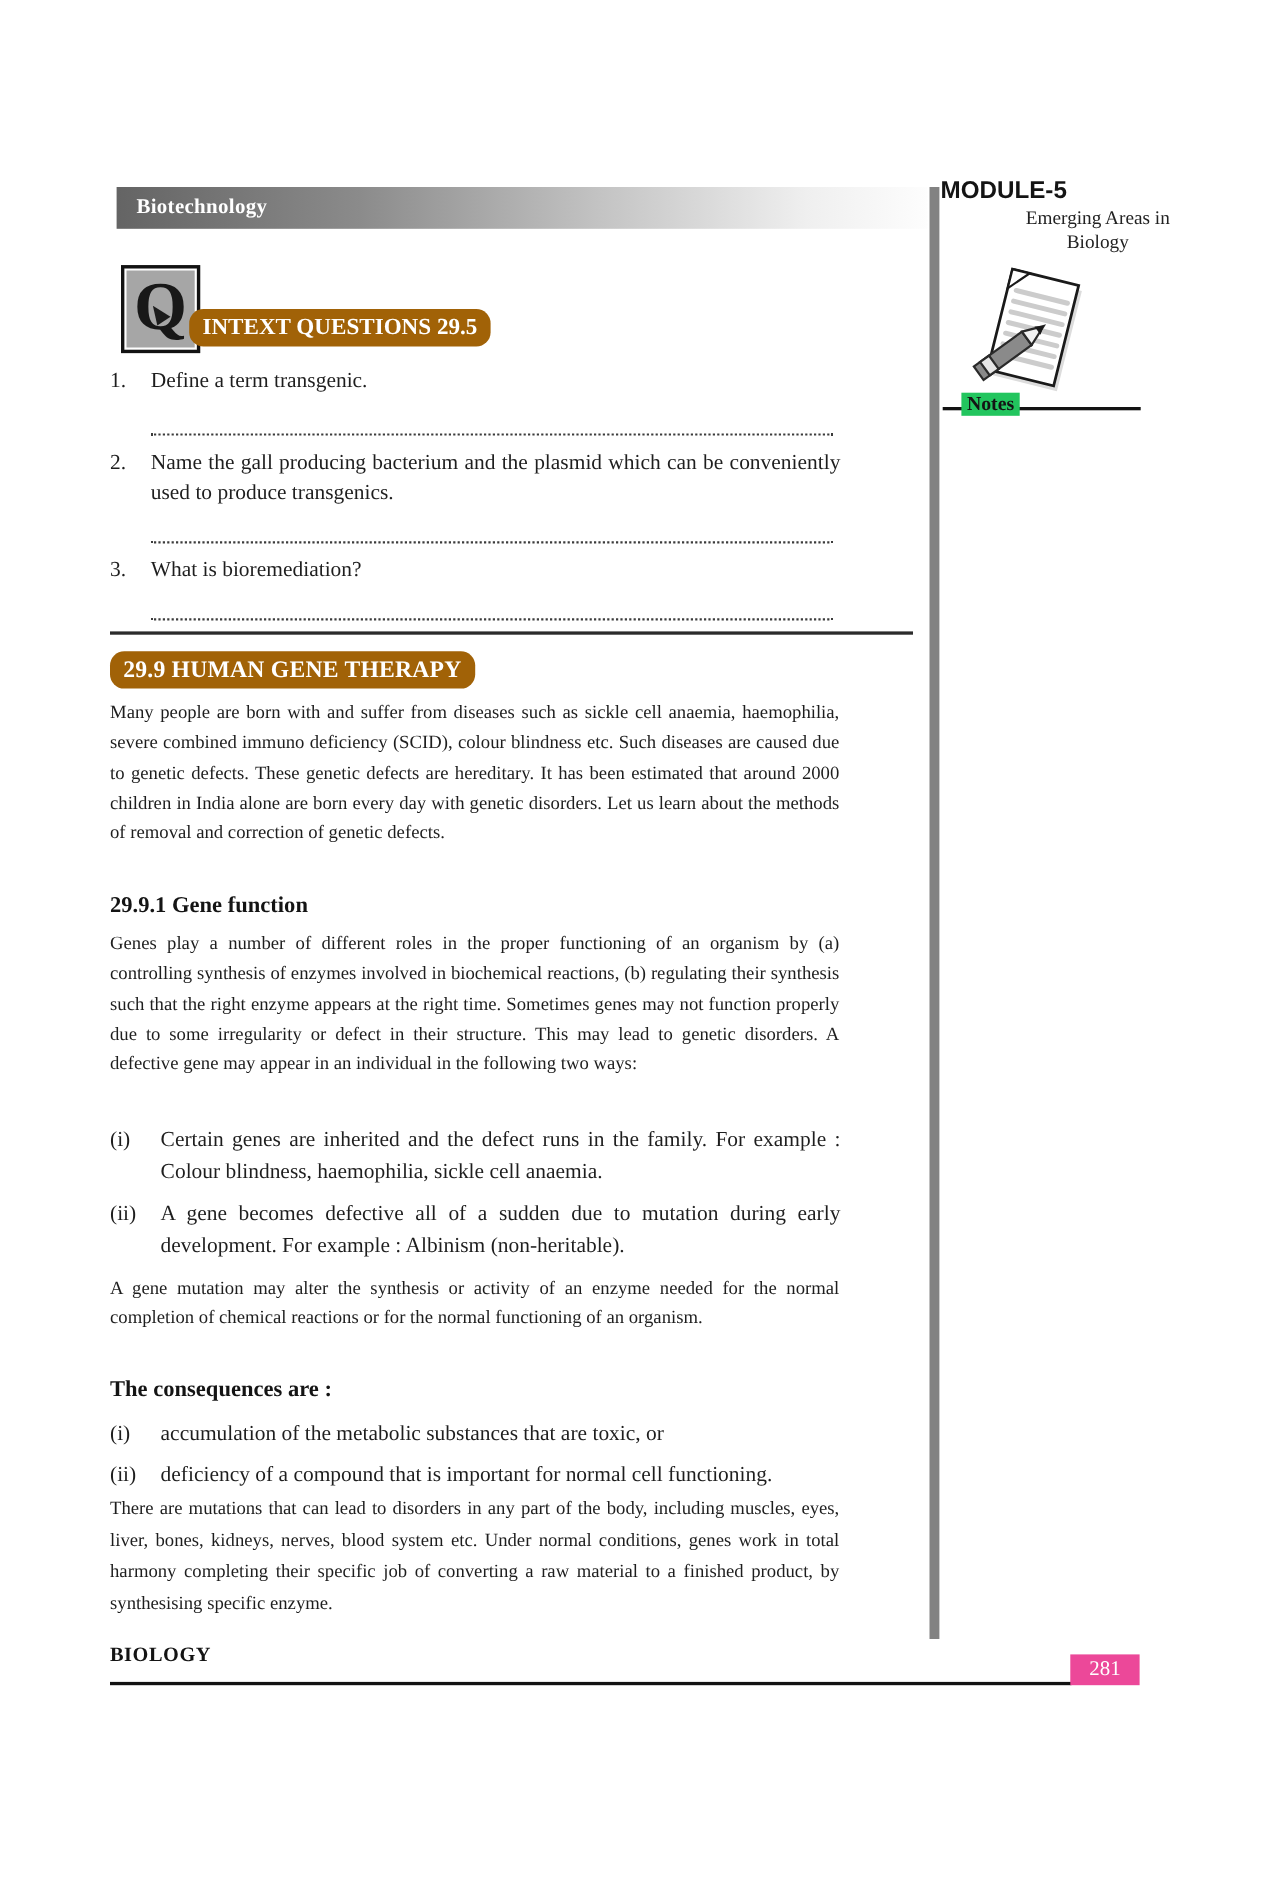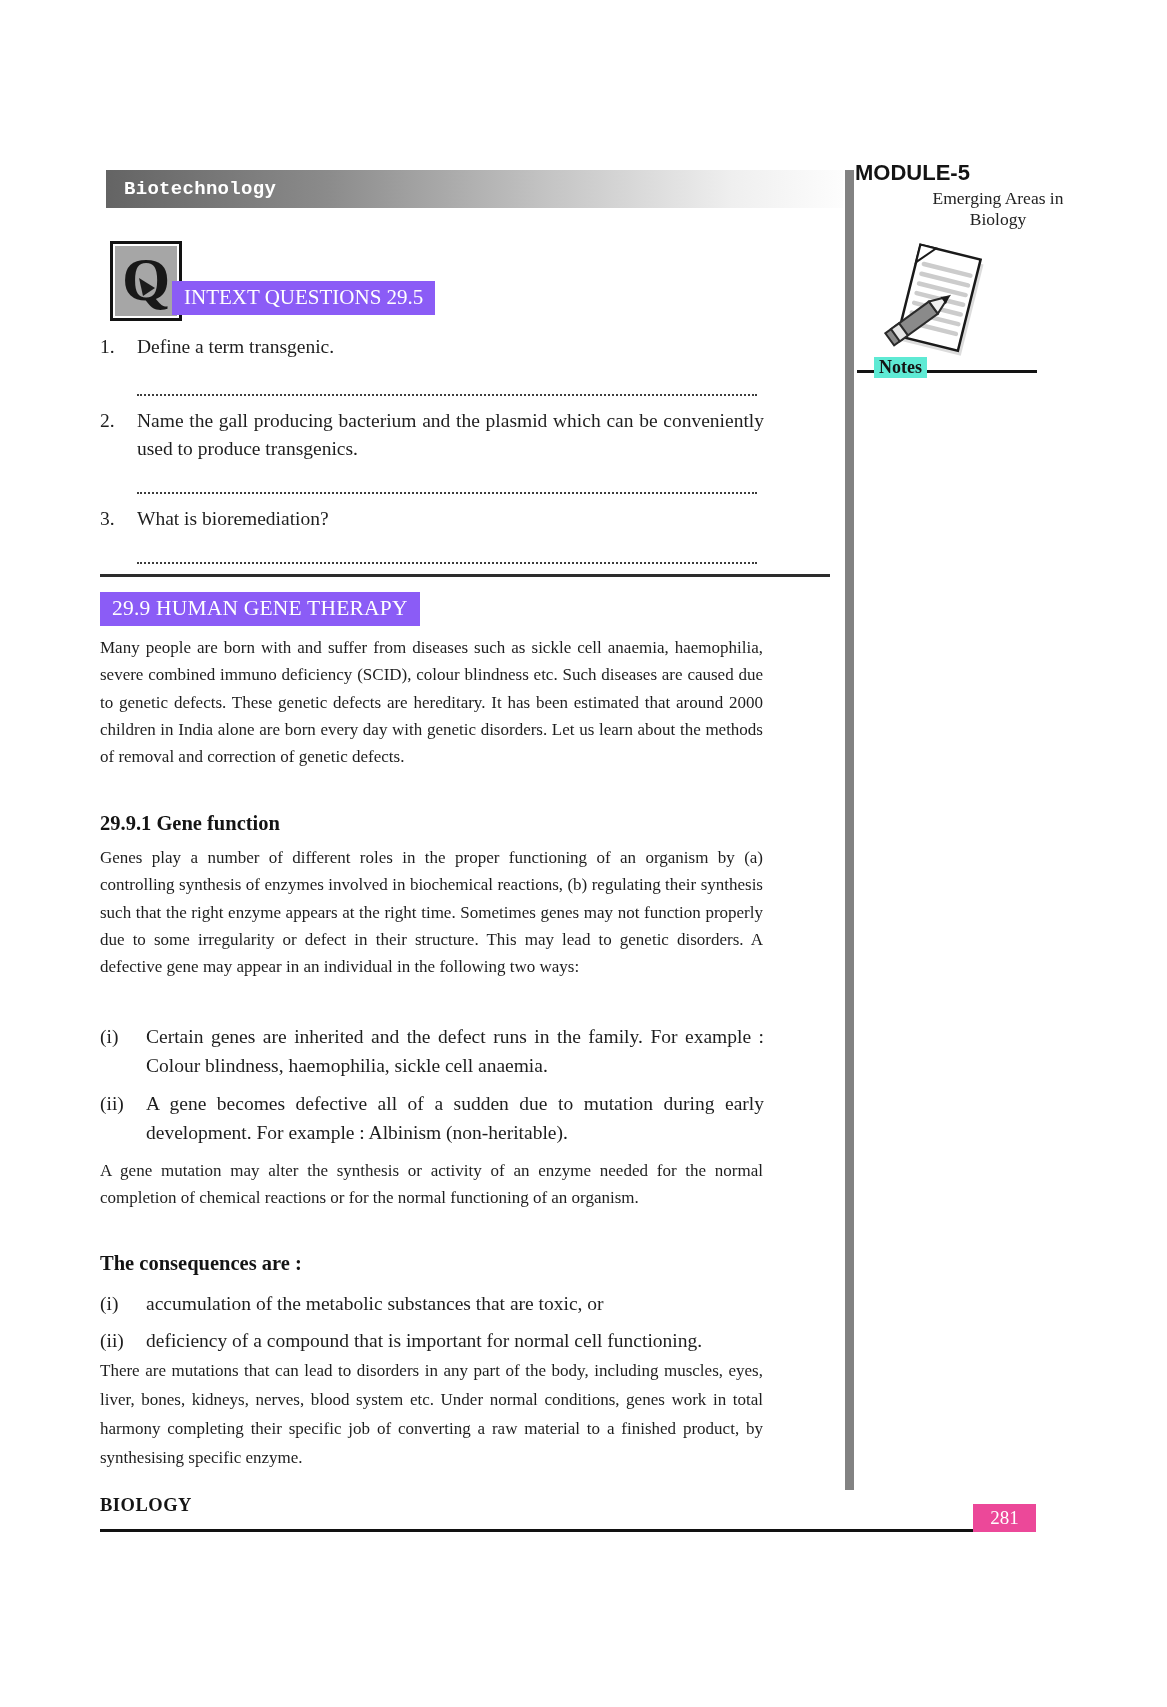--- a/index.html
+++ b/index.html
@@ -8,43 +8,43 @@
     font-family:"Liberation Serif", serif;color:#1e1e1e;overflow:hidden;
   }
   .abs{position:absolute;}
   
   .subject-bar{
     left:106px;top:170px;width:737px;height:38px;
     background:linear-gradient(to right,#646464 0%,#8b8b8b 30%,#c4c4c4 60%,#efefef 85%,#fdfdfd 100%);
   }
   .subject-bar span{
     display:inline-block;padding-left:18px;line-height:38px;
-    color:#ffffff;font-weight:bold;font-size:19px;letter-spacing:.3px;font-family:Liberation Mono, monospace;
+    color:#ffffff;font-weight:bold;font-size:19px;letter-spacing:.3px;
   }
   
   .vbar{left:845px;top:170px;width:9px;height:1320px;background:#828282;}
   .module-title{left:855px;top:160px;width:190px;
     font-family:"Liberation Sans",sans-serif;font-weight:bold;font-size:22px;color:#141414;}
   .module-sub{left:855px;top:188px;width:190px;text-align:center;
     font-size:17.5px;line-height:21px;color:#222;padding-left:48px;}
   .notes-line{left:857px;top:370px;width:180px;height:3px;background:#131313;}
-  .notes-label{left:874px;top:357px;background:#5eead4;padding:0 5px;
+  .notes-label{left:874px;top:357px;background:#22c55e;padding:0 5px;
     font-weight:bold;font-size:18px;color:#141414;}
   .notes-svg{left:866px;top:238px;}
   
   .q-icon{
     left:110px;top:241px;width:66px;height:74px;background:#a6a6a6;
     border:3px solid #121212;box-shadow:inset 0 0 0 2px #ffffff;
     text-align:center;
   }
   .q-icon .q{font-size:62px;font-weight:bold;line-height:70px;color:#181818;}
   .q-icon svg{position:absolute;left:24px;top:32px;}
   .black-box{
-    background:#8b5cf6;color:#ffffff;font-weight:normal;font-size:21px;
-    padding:4px 12px 5px 12px;white-space:nowrap;
+    background:#a16207;color:#ffffff;font-weight:bold;font-size:21px;
+    padding:4px 12px 5px 12px;white-space:nowrap;border-radius:13px;
   }
   .intext-box{left:172px;top:281px;}
   .section-box{left:100px;top:592px;font-size:21.5px;letter-spacing:.2px;}
   
   .q-item{left:100px;width:664px;display:flex;font-size:19.5px;line-height:27.5px;}
   .q-item .num{width:37px;flex:0 0 37px;}
   .q-item .qtext{flex:1;text-align:justify;}
   .dotline{left:137px;width:620px;height:14px;border-bottom:2.5px dotted #3c3c3c;}
   .hrule{left:100px;width:730px;height:2.5px;background:#2c2c2c;}
   

